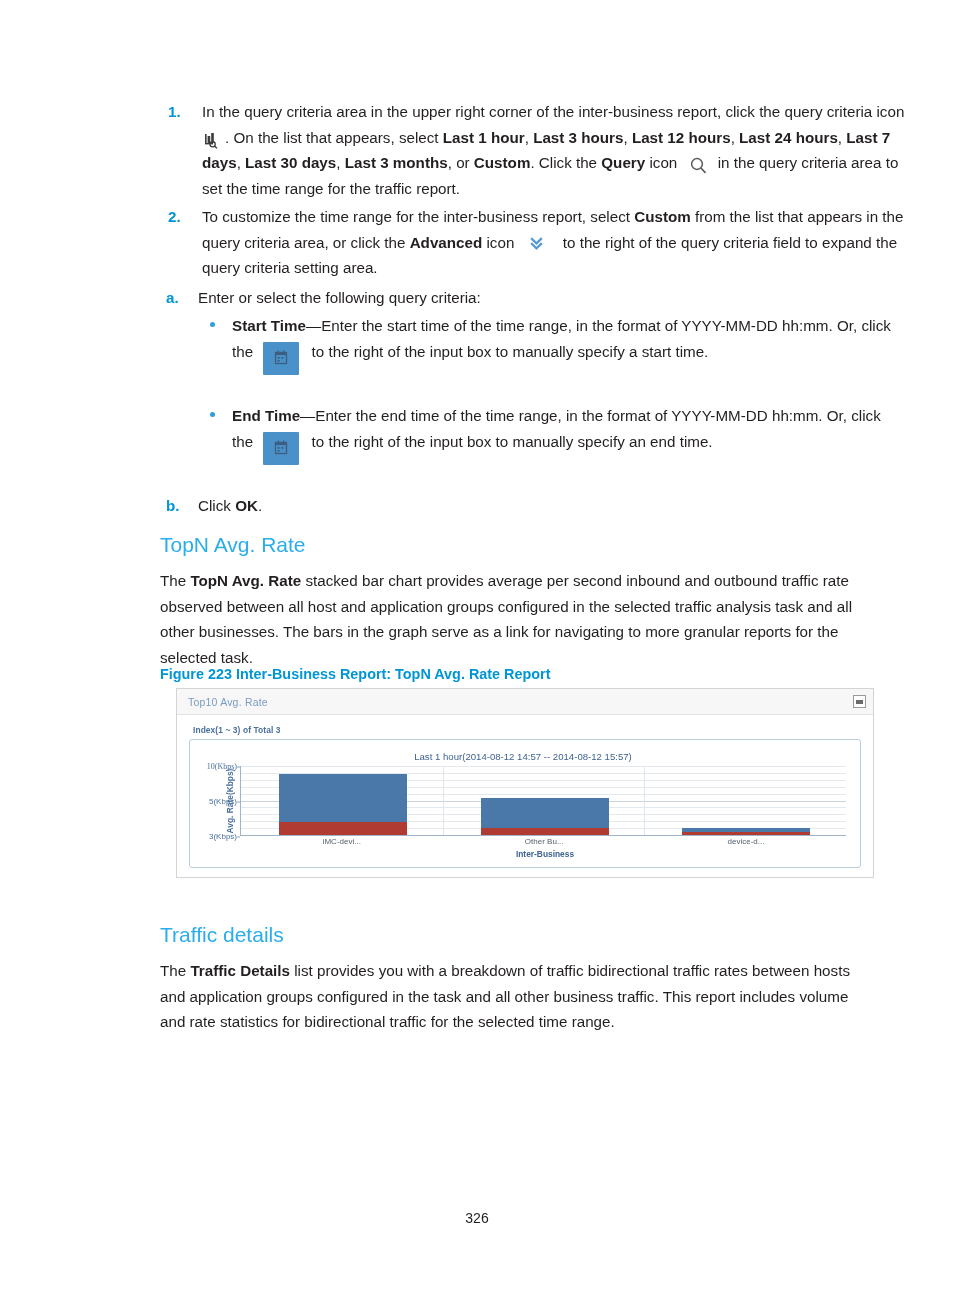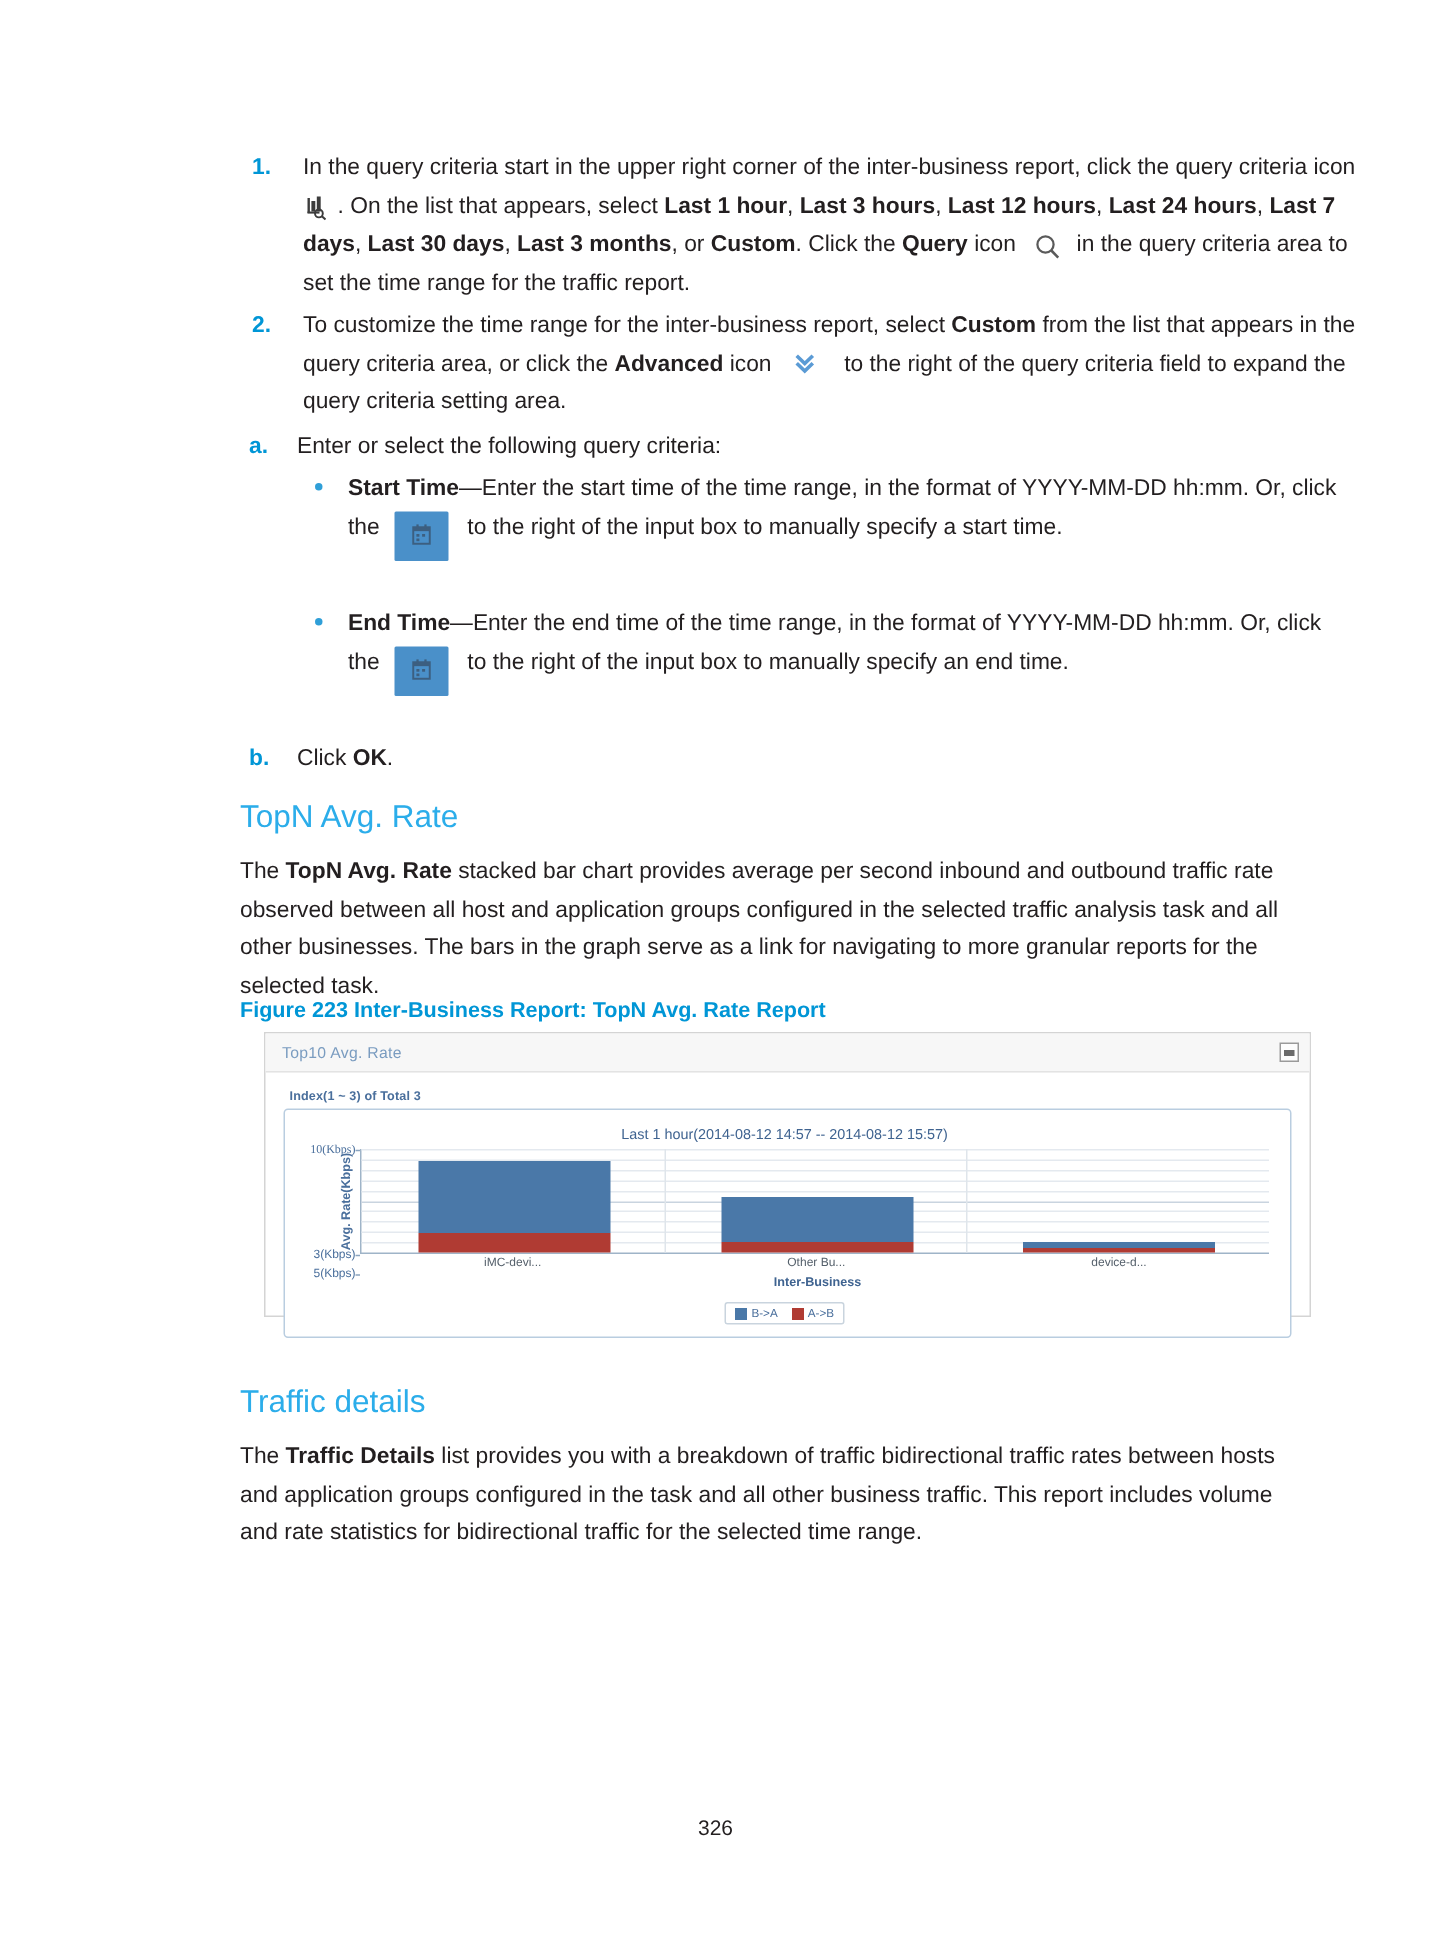--- a/index.html
+++ b/index.html
@@ -302,21 +302,21 @@
   }
 </style>
 </head>
 <body>
 
 <div class="page">
 
   <div class="step body-text" style="position:absolute; left:160px; top:99px; width:715px;">
     <span class="step-num">1.</span>
     <span>
-      <span>In the query criteria start in the upper right corner of the inter-business report, click the query criteria icon </span><span class="inline-icon icon-querycriteria"><svg width="20" height="17" viewBox="0 0 20 17">
+      <span>In the query criteria area in the upper right corner of the inter-business report, click the query criteria icon </span><span class="inline-icon icon-querycriteria"><svg width="20" height="17" viewBox="0 0 20 17">
             <rect x="1" y="2" width="1.6" height="10" fill="#3c3c3c"></rect>
             <rect x="1" y="11" width="8" height="1.4" fill="#3c3c3c"></rect>
             <rect x="3.6" y="4" width="2.6" height="7" fill="#3c3c3c"></rect>
             <rect x="7.2" y="1" width="2.6" height="10" fill="#3c3c3c"></rect>
             <circle cx="8.6" cy="12.3" r="2.6" fill="none" stroke="#3c3c3c" stroke-width="1.3"></circle>
             <line x1="10.6" y1="14.2" x2="13" y2="16.3" stroke="#3c3c3c" stroke-width="1.4"></line>
           </svg></span><span>. On the list that appears, select </span><b>Last 1 hour</b><span>, </span><b>Last 3 hours</b><span>, </span><b>Last 12 hours</b><span>, </span><b>Last 24 hours</b><span>, </span><b>Last 7 days</b><span>, </span><b>Last 30 days</b><span>, </span><b>Last 3 months</b><span>, or </span><b>Custom</b><span>. Click the </span><b>Query</b><span> icon </span><span class="inline-icon icon-search"><svg width="22" height="20" viewBox="0 0 22 20">
             <circle cx="9" cy="8" r="5.4" fill="none" stroke="#5a5a5a" stroke-width="1.5"></circle>
             <line x1="12.9" y1="12" x2="17.5" y2="16.8" stroke="#5a5a5a" stroke-width="1.7"></line>
           </svg></span><span> in the query criteria area to set the time range for the traffic report.</span>
@@ -393,21 +393,21 @@
     <div class="widget-body">
       <div class="index-label">Index(1 ~ 3) of Total 3</div>
 
       <div class="chart-frame">
         <div class="chart-title">Last 1 hour(2014-08-12 14:57 -- 2014-08-12 15:57)</div>
 
         <div class="plot-wrap">
           <span class="ylabel">Avg. Rate(Kbps)</span>
 
           <span class="ytick" style="top:0%;font-family:Liberation Serif, serif;">10(Kbps)</span>
-          <span class="ytick" style="top:50%;margin-top:48px;">5(Kbps)</span>
+          <span class="ytick" style="top:50%;">5(Kbps)</span>
           <span class="ytick" style="top:100%;">3(Kbps)</span>
 
           <div class="plot">
             <div class="gridline" style="top:0%;"></div>
             <div class="gridline" style="top:10%;"></div>
             <div class="gridline" style="top:20%;"></div>
             <div class="gridline" style="top:30%;"></div>
             <div class="gridline" style="top:40%;"></div>
             <div class="gridline" style="top:50%; background:#c9d4df;"></div>
             <div class="gridline" style="top:60%;"></div>
@@ -436,32 +436,20 @@
         </div>
 
         <div class="xticks">
           <span class="xtick" style="left:16.8%;">iMC-devi...</span>
           <span class="xtick" style="left:50.2%;">Other Bu...</span>
           <span class="xtick" style="left:83.5%;">device-d...</span>
         </div>
 
         <div class="xaxis-title">Inter-Business</div>
 
-        <div class="legend">
-          <div class="legend-box">
-            <span class="legend-item">
-              <span class="legend-swatch" style="background:#4a78a8;"></span>
-              <span>B-&gt;A</span>
-            </span>
-            <span class="legend-item">
-              <span class="legend-swatch" style="background:#b03b33;"></span>
-              <span>A-&gt;B</span>
-            </span>
-          </div>
-        </div>
       </div>
     </div>
   </div>
 
   <h2 class="section-title" style="position:absolute; left:160px; top:922px; width:700px;">Traffic details</h2>
 
   <p class="body-text" style="position:absolute; left:160px; top:958px; width:714px; margin:0;">
     <span>The </span><b>Traffic Details</b><span> list provides you with a breakdown of traffic bidirectional traffic rates between hosts and application groups configured in the task and all other business traffic. This report includes volume and rate statistics for bidirectional traffic for the selected time range.</span>
   </p>
 

